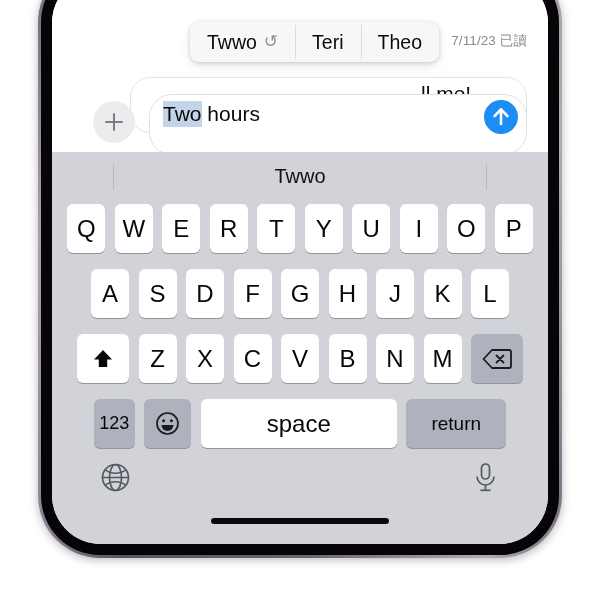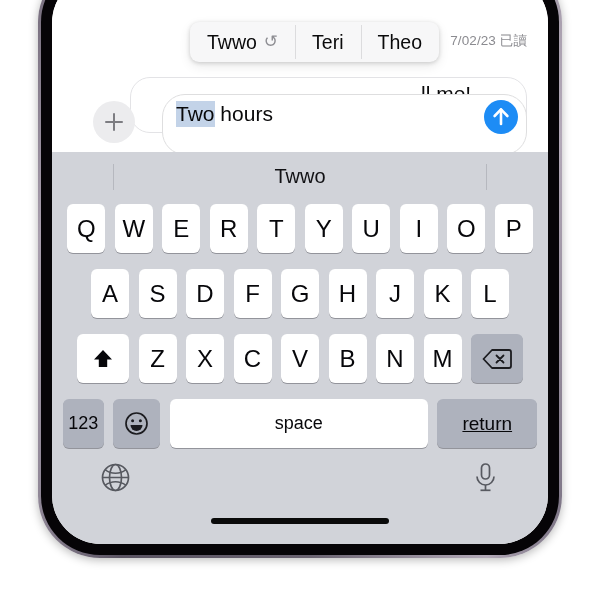--- a/index.html
+++ b/index.html
@@ -112,21 +112,21 @@
     border-radius: 1px;
   }
   #attach-button::before {
     left: 12px; top: 20px; width: 18px; height: 2px;
   }
   #attach-button::after {
     left: 20px; top: 12px; width: 2px; height: 18px;
   }
   #compose-field {
     position: absolute;
-    left: 110px;
+    left: 97px;
     top: 0;
     right: 21px;
     height: 61px;
     border-radius: 23px;
     background: #ffffff;
     border: 1px solid #dededf;
     box-sizing: border-box;
   }
   #compose-text {
     position: absolute;
@@ -257,22 +257,22 @@
     color: #07070a;
     box-sizing: border-box;
   }
   .key.dark {
     background: #aeb2bd;
   }
   .key.wide-shift { width: 52px; }
   .key.wide-back  { width: 52px; }
   .key.num        { width: 41px; font-size: 18px; }
   .key.emoji      { width: 47px; font-size: 0; }
-  .key.space      { width: 258px; font-size: 18px; }
-  .key.return     { width: 100px; font-size: 19px; text-decoration: underline; }
+  .key.space      { width: 196px; font-size: 24px; }
+  .key.return     { width: 100px; font-size: 19px; }
 
   .key svg { display: block; }
 
   
   #keyboard-bottom-bar {
     position: absolute;
     left: 0;
     right: 0;
     top: 300px;
     height: 56px;
@@ -312,21 +312,21 @@
 </style>
 </head>
 <body>
 
 <div id="phone-frame">
   <div id="phone-bezel">
     <div id="phone-screen">
 
       <div id="conversation">
 
-        <div id="read-receipt">7/02/23 已讀</div>
+        <div id="read-receipt">7/11/23 已讀</div>
 
         <div id="message-bubble">
           <div id="message-bubble-text">ll me!</div>
         </div>
 
         <div id="compose-row">
 
           <div id="attach-button"></div>
 
           <div id="compose-field">

